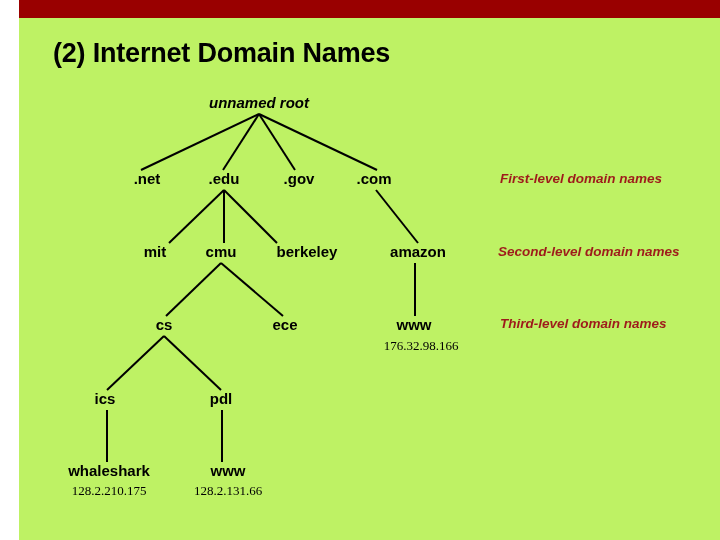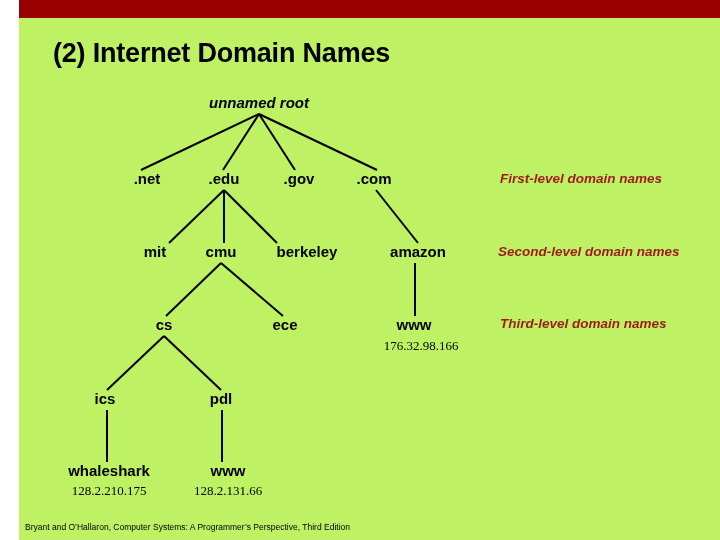--- a/index.html
+++ b/index.html
@@ -139,16 +139,15 @@
         <text x="90" y="495" class="ip-label">128.2.210.175</text>
         <text x="209" y="495" class="ip-label">128.2.131.66</text>
       </g>
     <g id="annotations-group">
         <text x="481" y="183" class="level-annotation">First-level domain names</text>
         <text x="479" y="256" class="level-annotation">Second-level domain names</text>
         <text x="481" y="328" class="level-annotation">Third-level domain names</text>
       </g>
   </svg>
 
-  <div id="footer-citation">Bryant and O’Hallaron, Computer Systems: A Programmer’s Perspective, Third Edition</div>
   <div id="footer-page">30</div>
 
 </div>
 
 </body></html>

